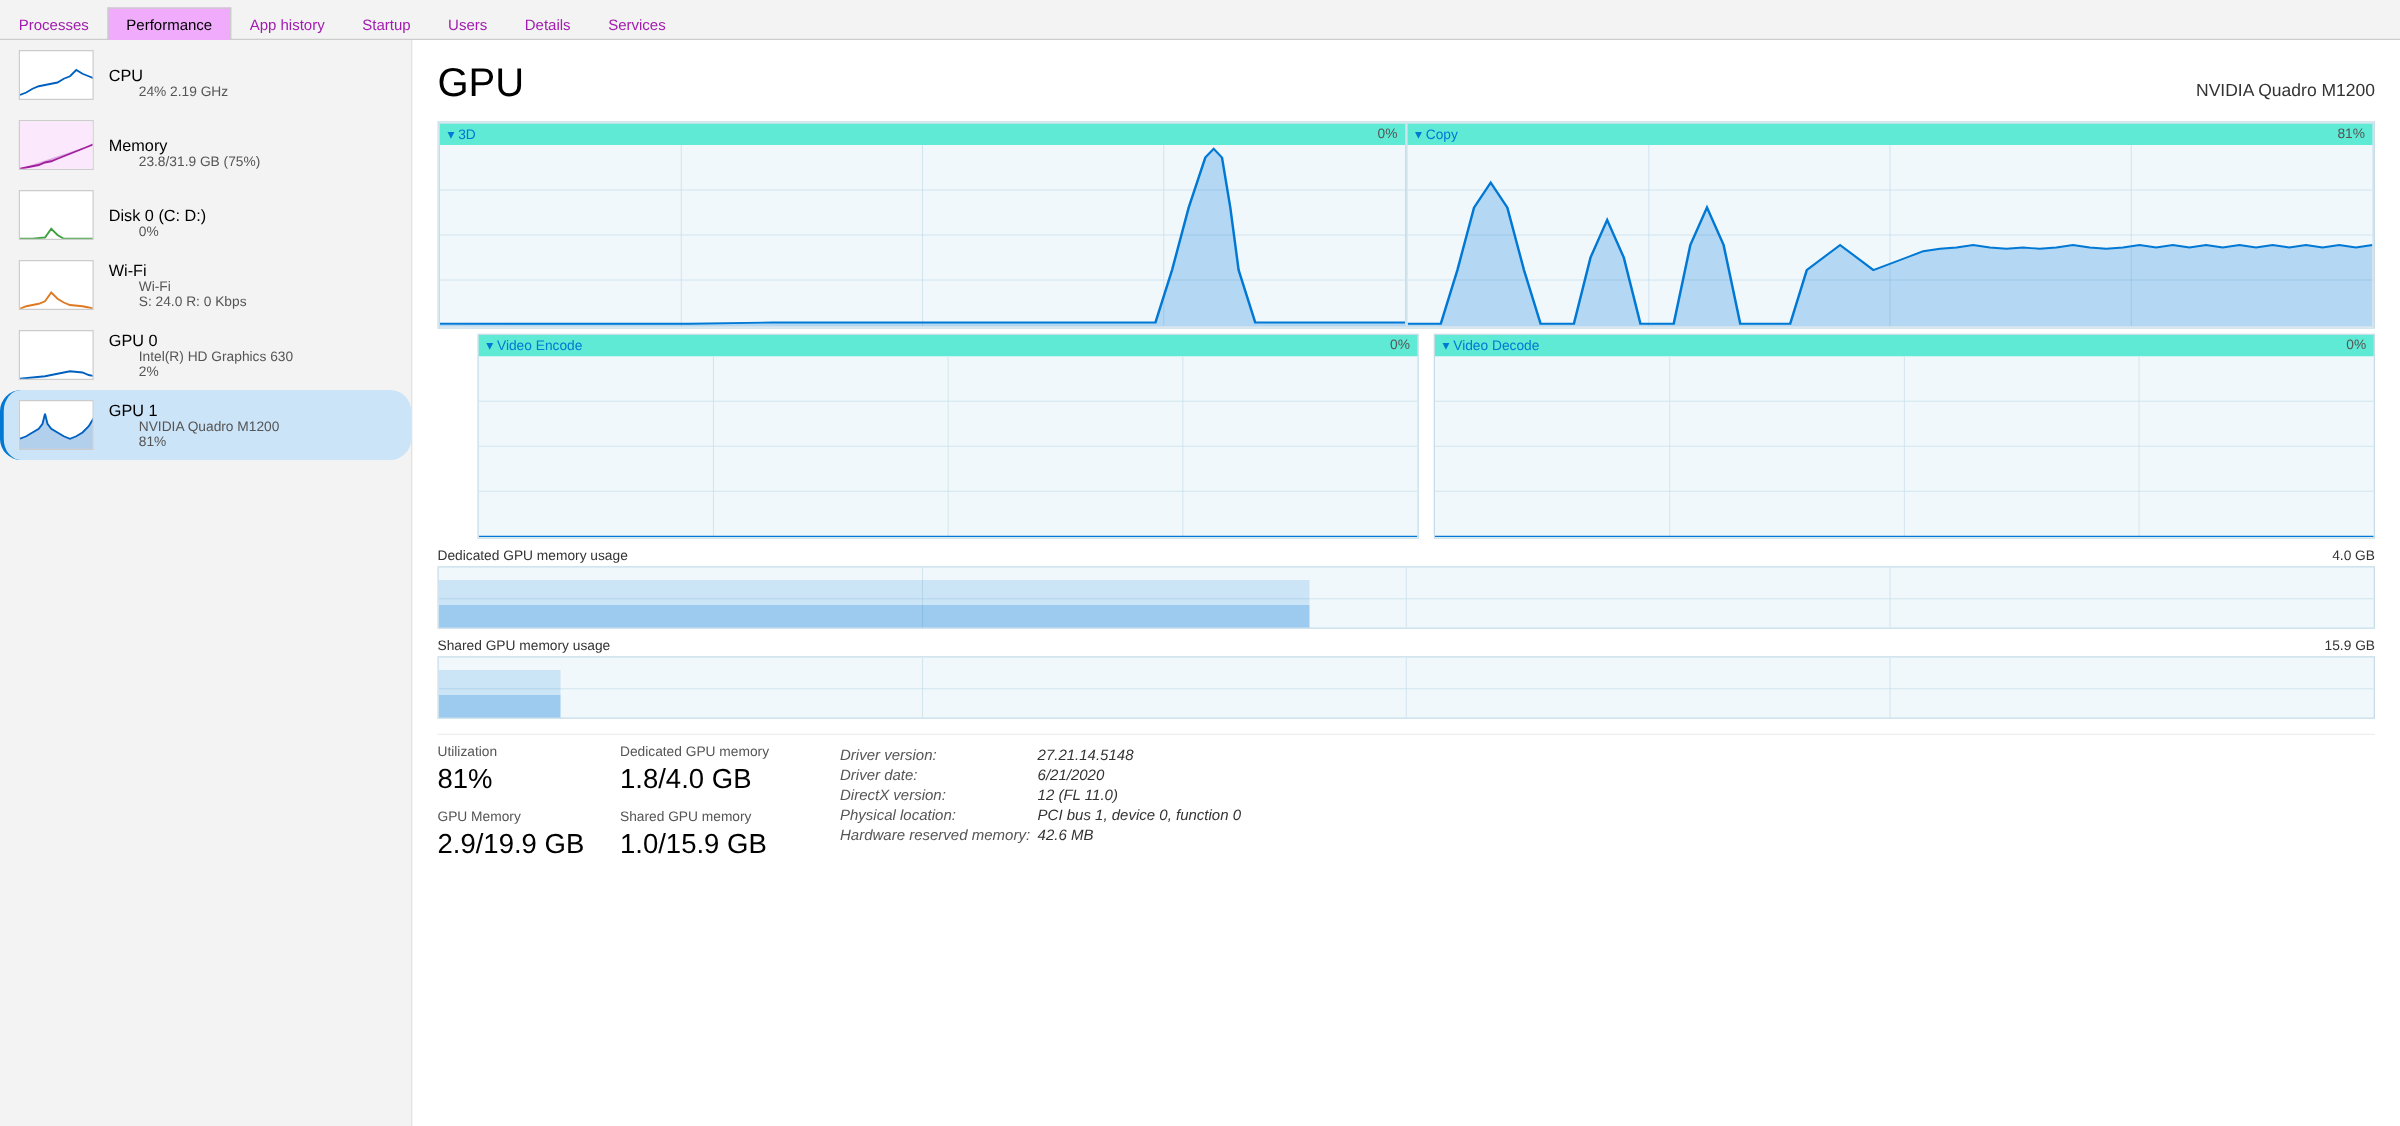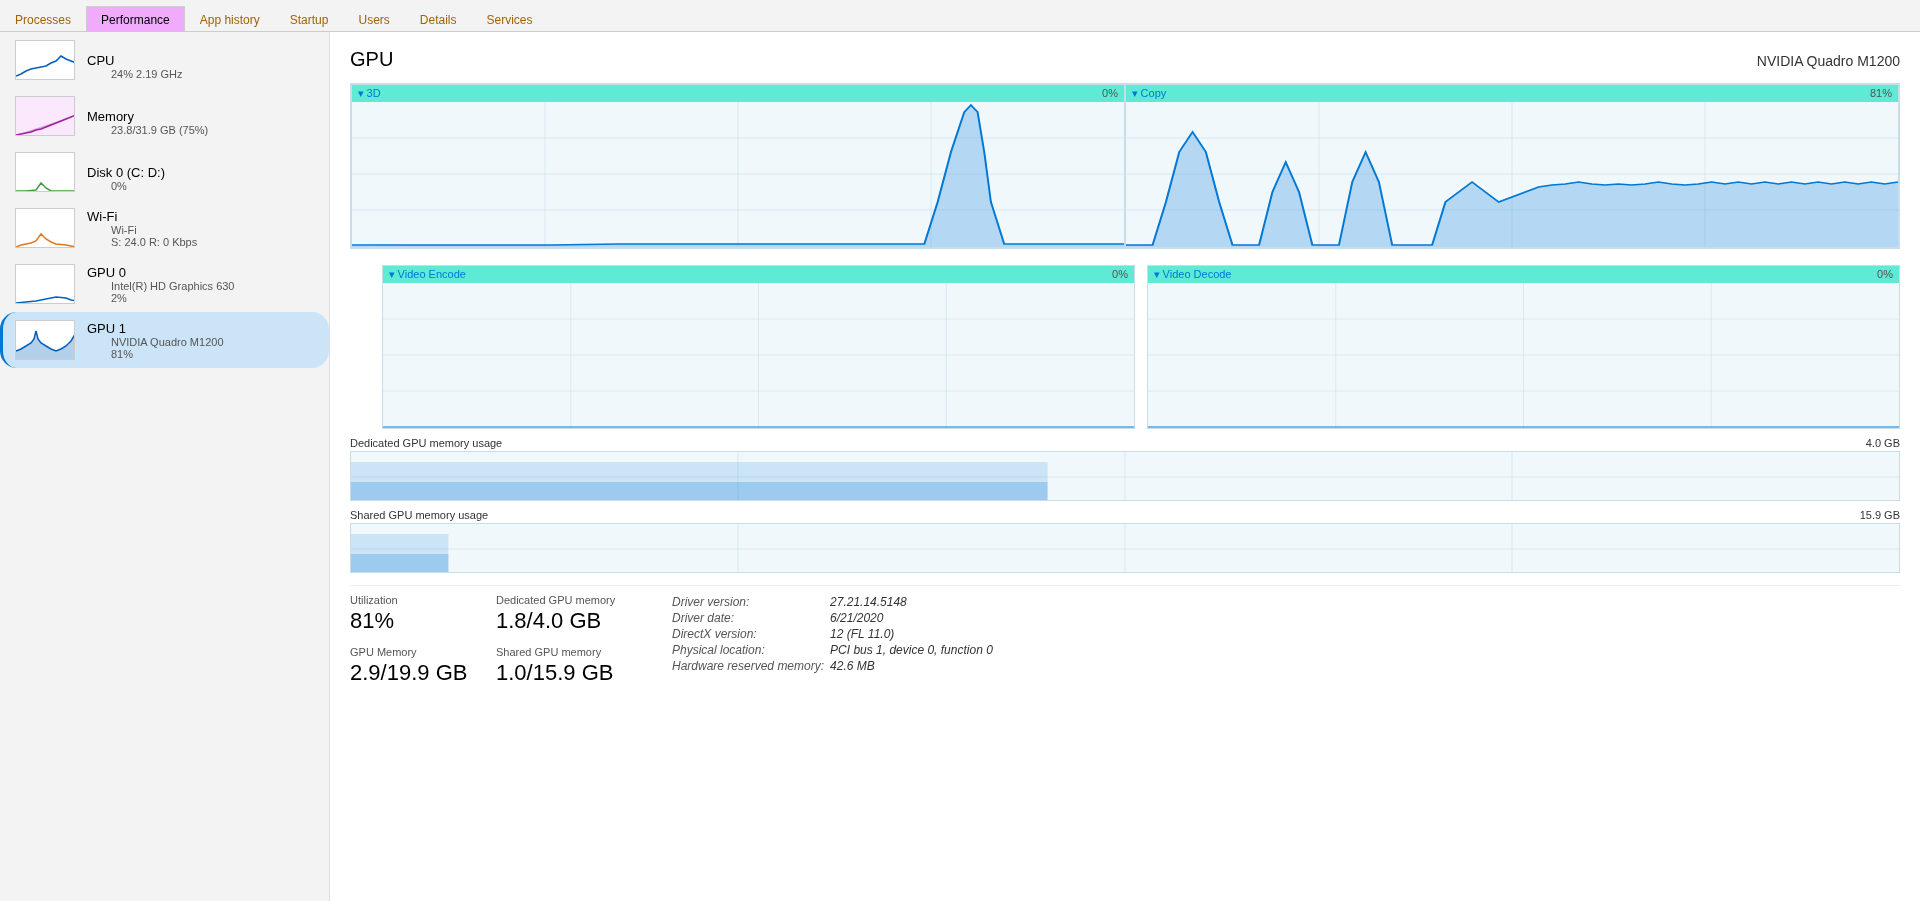--- a/index.html
+++ b/index.html
@@ -11,21 +11,21 @@
       background: #f3f3f3;
       border-bottom: 1px solid #ccc;
       height: 32px;
       align-items: flex-end;
       padding-left: 0;
     }
     .tab {
       padding: 6px 14px 5px;
       font-size: 12px;
       cursor: pointer;
-      color: #a16207;
+      color: #a21caf;
       border: 1px solid transparent;
       border-bottom: none;
       margin-bottom: -1px;
       background: transparent;
       white-space: nowrap;
     }
     .tab.active {
       background: #f0abfc;
       border-color: #ccc;
       border-bottom-color: #fff;
@@ -79,21 +79,21 @@
       overflow-y: auto;
       padding: 16px 20px 10px 20px;
     }
 
     .gpu-header {
       display: flex;
       justify-content: space-between;
       align-items: baseline;
       margin-bottom: 12px;
     }
-    .gpu-title { font-size: 20px; font-weight: 300; color: #000; }
+    .gpu-title { font-size: 32px; font-weight: 300; color: #000; }
     .gpu-model { font-size: 14px; color: #333; }
 
     
     .charts-top {
       display: grid;
       grid-template-columns: 1fr 1fr;
       gap: 0;
       border: 1px solid #c8dde8;
       margin-bottom: 0;
     }
@@ -119,21 +119,21 @@
     }
     .chart-area svg {
       width: 100%;
       height: 100%;
     }
 
     .charts-middle {
       display: grid;
       grid-template-columns: 1fr 1fr;
       gap: 12px;
-      margin-top: 16px;
+      margin-top: 4px;
       padding-left: 32px;
     }
 
     
     .memory-section {
       margin-top: 8px;
     }
     .memory-header {
       display: flex;
       justify-content: space-between;

